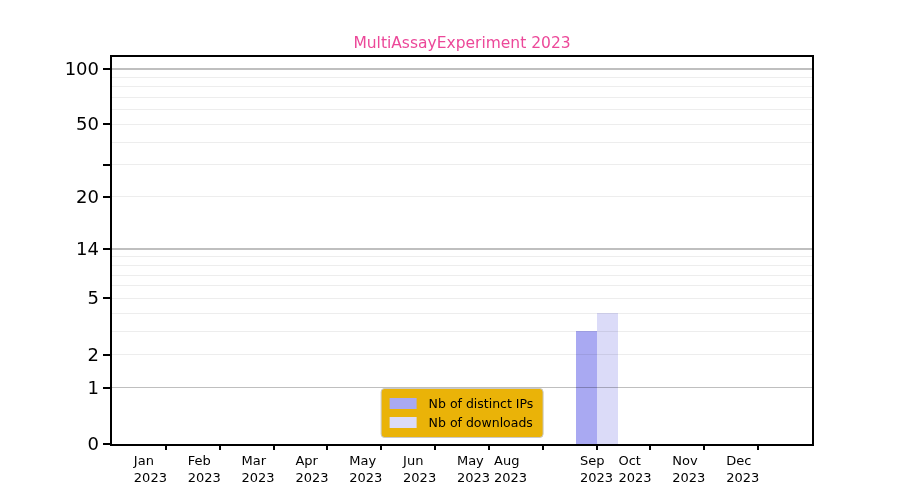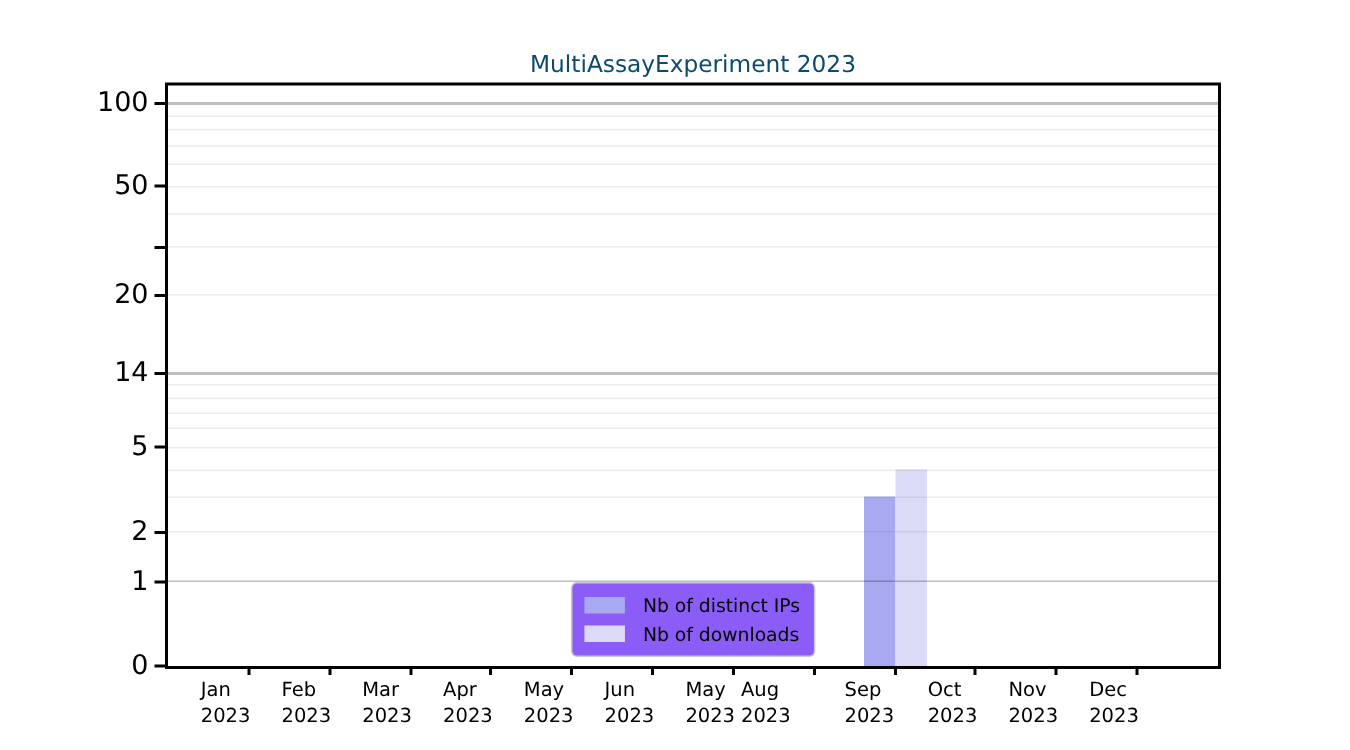--- a/index.html
+++ b/index.html
@@ -1,32 +1,32 @@
 <!DOCTYPE html>
 <html><head>
 <meta charset="utf-8">
 <style>
   html,body{margin:0;padding:0;background:#fff;}
   .figure{position:relative;width:900px;height:500px;background:#ffffff;overflow:hidden;
           font-family:"DejaVu Sans", sans-serif;color:#000;}
   .chart-title{position:absolute;left:110px;top:34px;width:704px;text-align:center;
-               font-size:15.5px;color:#0c4a6e;}
+               font-size:15.5px;color:#ec4899;}
   .plot{position:absolute;left:110px;top:55px;width:700px;height:387px;
         border:2px solid #000;background:#fff;}
   .plot > *{position:absolute;}
   .bar{z-index:1;}
   .gridline{left:0;width:700px;z-index:2;}
   .gridline.minor{height:1px;background:rgba(0,0,0,0.07);}
   .gridline.major{height:1.5px;background:rgba(0,0,0,0.25);}
   .ytick{left:-9px;width:7px;height:2px;background:#000;z-index:4;}
   .ylabel{left:-75px;width:62px;text-align:right;font-size:18px;line-height:17px;z-index:4;}
   .xtick{top:387px;width:2px;height:6px;background:#000;z-index:4;}
   .xlabel{top:396px;width:64px;font-size:13px;line-height:16.5px;
           white-space:pre-line;z-index:4;}
-  .legend{top:331px;left:50%;transform:translateX(-50%);background:#8b5cf6;
+  .legend{top:331px;left:50%;transform:translateX(-50%);background:#eab308;
           border:1px solid #c9c9c9;border-radius:4px;padding:5px 9px 5px 8px;z-index:5;}
   .legend-row{display:flex;align-items:center;height:19px;gap:12px;}
   .swatch{width:27px;height:11px;flex:0 0 auto;}
   .legend-label{font-size:12.5px;white-space:nowrap;}
 </style>
 </head>
 <body>
 
 <div class="figure">
   <div class="chart-title">MultiAssayExperiment 2023</div>
@@ -98,21 +98,21 @@
       <div class="xtick" style="left: 322.077px;"></div>
       <div class="xlabel" style="left: 291.077px;">Jun
 2023</div>
       <div class="xtick" style="left: 375.923px;"></div>
       <div class="xlabel" style="left: 344.923px;">May
 2023</div>
       <div class="xtick" style="left: 429.769px;"></div>
       <div class="xlabel" style="left: 382px;">Aug
 2023</div>
       <div class="xtick" style="left: 483.615px;"></div>
-      <div class="xlabel" style="left: 451px;">Sep
+      <div class="xlabel" style="left: 468px;">Sep
 2023</div>
       <div class="xtick" style="left: 537.462px;"></div>
       <div class="xlabel" style="left: 506.462px;">Oct
 2023</div>
       <div class="xtick" style="left: 591.308px;"></div>
       <div class="xlabel" style="left: 560.308px;">Nov
 2023</div>
       <div class="xtick" style="left: 645.154px;"></div>
       <div class="xlabel" style="left: 614.154px;">Dec
 2023</div>

